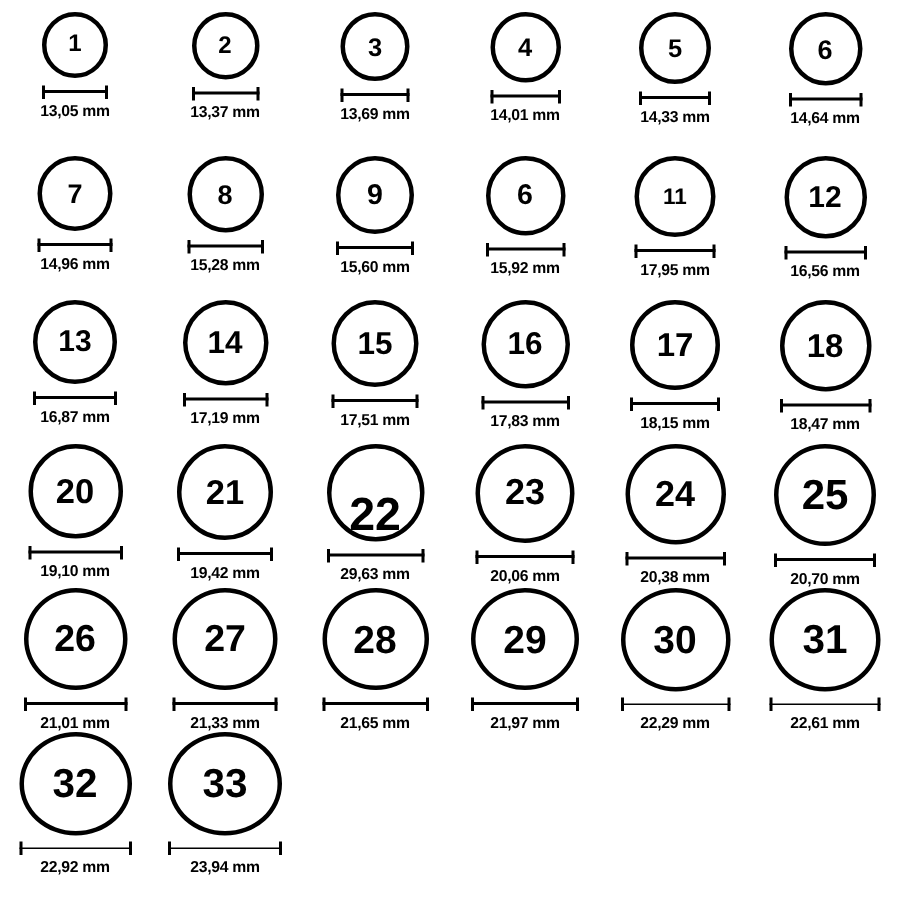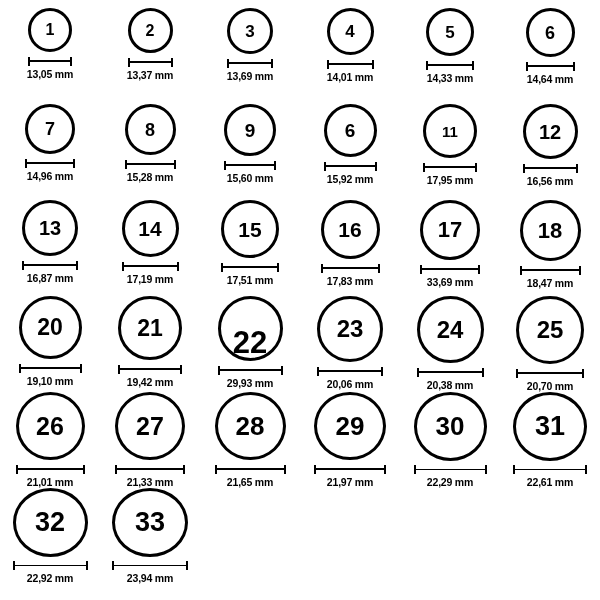--- a/index.html
+++ b/index.html
@@ -234,21 +234,21 @@
         </div>
         <div class="size-text">17,83 mm</div>
       </div>
       <div class="cell">
         <div class="ring" style="width: 60px; height: 60px; font-size: 22px;">
           <span class="ring-label">17</span>
         </div>
         <div class="measure">
           <div class="bar" style="width: 60px;"></div>
         </div>
-        <div class="size-text">33,69 mm</div>
+        <div class="size-text">18,15 mm</div>
       </div>
       <div class="cell">
         <div class="ring" style="width: 61px; height: 61px; font-size: 22px;">
           <span class="ring-label">18</span>
         </div>
         <div class="measure">
           <div class="bar" style="width: 61px;"></div>
         </div>
         <div class="size-text">18,47 mm</div>
       </div>
@@ -270,42 +270,42 @@
         </div>
         <div class="size-text">19,42 mm</div>
       </div>
       <div class="cell">
         <div class="ring" style="width: 65px; height: 65px; font-size: 31px; align-items: flex-end;">
           <span class="ring-label">22</span>
         </div>
         <div class="measure">
           <div class="bar" style="width: 65px;"></div>
         </div>
-        <div class="size-text">29,93 mm</div>
+        <div class="size-text">29,63 mm</div>
       </div>
       <div class="cell">
         <div class="ring" style="width: 66px; height: 66px; font-size: 24px;">
           <span class="ring-label">23</span>
         </div>
         <div class="measure">
           <div class="bar" style="width: 66px;"></div>
         </div>
         <div class="size-text">20,06 mm</div>
       </div>
       <div class="cell">
         <div class="ring" style="width: 67px; height: 67px; font-size: 24px;">
           <span class="ring-label">24</span>
         </div>
         <div class="measure">
           <div class="bar" style="width: 67px;"></div>
         </div>
         <div class="size-text">20,38 mm</div>
       </div>
       <div class="cell">
-        <div class="ring" style="width: 68px; height: 68px; font-size: 24px;">
+        <div class="ring" style="width: 68px; height: 68px; font-size: 28px;">
           <span class="ring-label">25</span>
         </div>
         <div class="measure">
           <div class="bar" style="width: 68px;"></div>
         </div>
         <div class="size-text">20,70 mm</div>
       </div>
       <div class="cell">
         <div class="ring" style="width: 69px; height: 69px; font-size: 25px;">
           <span class="ring-label">26</span>

